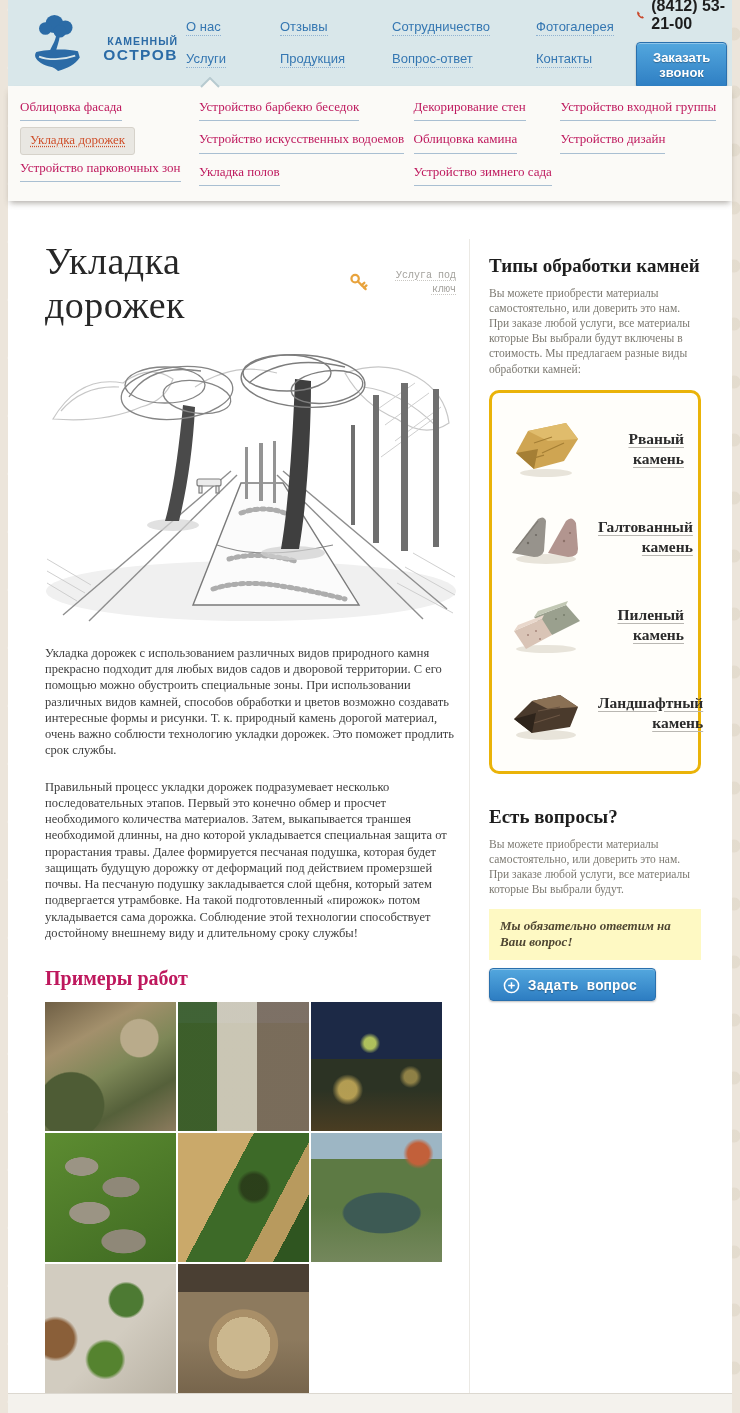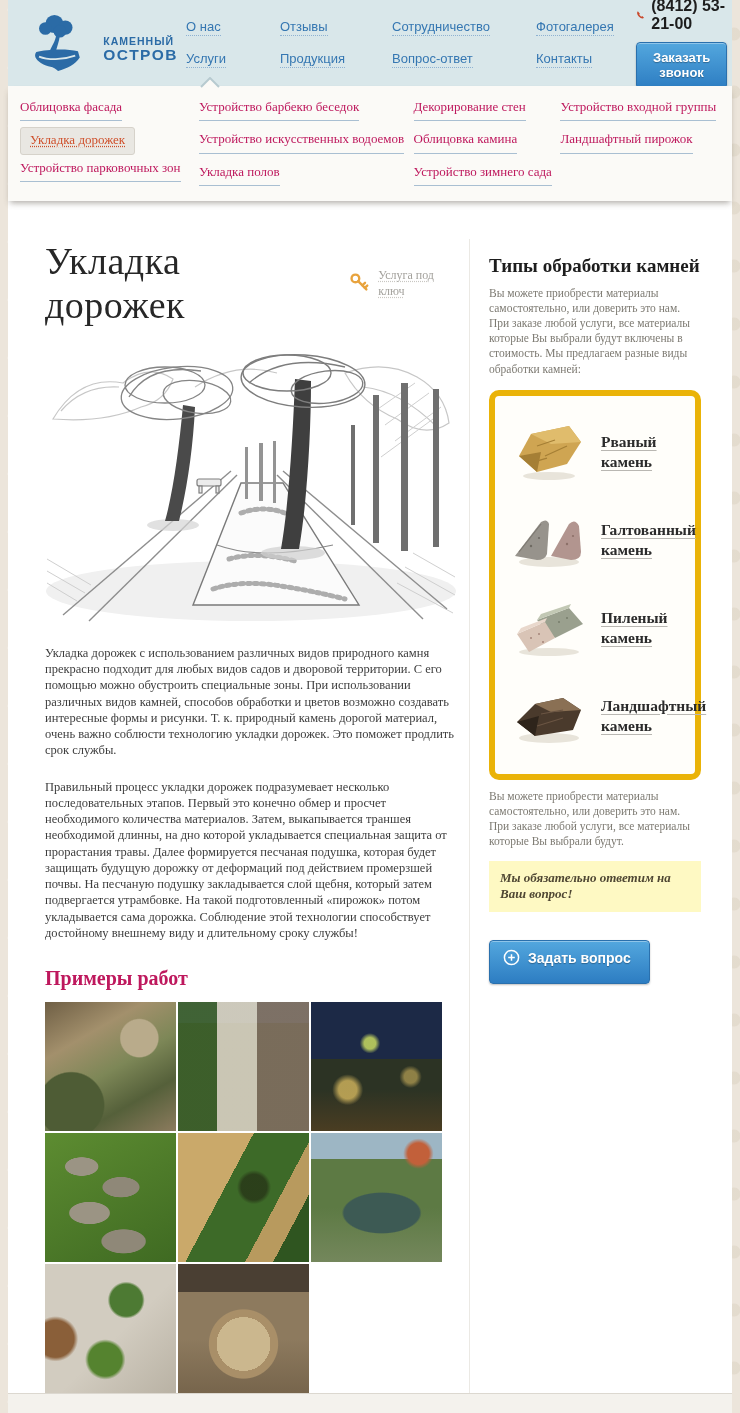--- a/index.html
+++ b/index.html
@@ -6,21 +6,21 @@
   html,body { width:740px; }
   body {
     font-family:"Liberation Serif", serif;
     background-color:#ece5db;
     background-image:
       radial-gradient(circle at 10px 10px, rgba(255,255,255,.35) 2px, transparent 3px),
       radial-gradient(circle at 30px 34px, rgba(190,175,150,.18) 6px, transparent 7px),
       radial-gradient(circle at 52px 14px, rgba(190,175,150,.14) 4px, transparent 5px);
     background-size:64px 58px;
   }
-  a { text-decoration:none; cursor:pointer; }
+  a { text-decoration:none; cursor:pointer;text-align:right; }
   .page { width:724px; margin:0 8px; background:#fff; min-height:1413px; display:flex; flex-direction:column; }
 
   
   header { position:relative; height:86px; background:#d9e7ea; display:flex; align-items:center; padding:0 20px 0 22px; }
   .logo { display:flex; align-items:center; gap:19px; width:148px; flex:none; }
   .logo-text { color:#2b6ba6; font-family:"Liberation Sans",sans-serif; font-weight:bold; line-height:1.05; margin-top:14px; }
   .logo-line1 { display:block; font-size:10.5px; letter-spacing:1px; text-transform:uppercase; }
   .logo-line2 { display:block; font-size:15.5px; letter-spacing:1.5px; text-transform:uppercase; }
   .top-nav { display:grid; grid-template-columns:78px 96px 128px 100px; column-gap:16px; row-gap:15px; font-family:"Liberation Sans",sans-serif; font-size:13px; margin-left:8px; }
   .top-nav a { color:#3577b2; border-bottom:1px dotted #8fb2d2; padding-bottom:1px; justify-self:start; }
@@ -47,49 +47,49 @@
     padding:4px 9px 5px; border-bottom:1px solid #d6d2ca; margin:-4px 0 -5px;
     text-decoration:underline dotted; text-underline-offset:2px;
   }
 
   
   .main { display:flex; padding:38px 0 0 37px; flex:1 0 auto; }
   .col-main { width:425px; padding-right:13px; border-right:1px solid #ebe9e4; }
   .title-row { display:flex; align-items:center; }
   h1 { font-size:38px; font-weight:normal; color:#272727; letter-spacing:.5px; }
   .turnkey { margin-left:22px; display:flex; align-items:center; gap:7px; width:108px; }
-  .turnkey span { font-family:Liberation Serif, serif; font-size:12px; line-height:1.35; color:#a3a19c; border-bottom:0; }
+  .turnkey span { font-family:Liberation Mono, monospace; font-size:10px; line-height:1.35; color:#a3a19c; border-bottom:0; }
   .turnkey span { text-decoration:underline dotted #c9c7c2; text-underline-offset:2px; }
   .sketch { margin-top:26px; width:412px; height:272px; }
   .col-main p { margin-top:20px; width:412px; font-size:12.5px; line-height:1.3; color:#3e3e3e; }
   h2.examples { margin-top:26px; font-size:20px; color:#be185d; }
   .gallery { margin-top:12px; display:grid; grid-template-columns:repeat(3,131px); gap:2px; }
   .tile { width:131px; height:129px; display:block; }
   .g1{background:radial-gradient(circle at 72% 28%, #b9ab8b 0 14%, transparent 15%),radial-gradient(circle at 20% 80%, #4e5c35 0 22%, transparent 23%),linear-gradient(150deg,#6f5f45 0%,#a3906c 28%,#7d8757 52%,#55603a 74%,#8c7b5e 100%);}
   .g2{background:linear-gradient(90deg, rgba(58,92,40,.92) 0 30%, rgba(208,202,186,.95) 30% 60%, rgba(124,107,92,.92) 60% 100%),linear-gradient(#87b2d6 0 16%, #5a7a46 16% 100%);}
   .g3{background:radial-gradient(circle at 45% 32%, rgba(200,218,96,.85) 0 5%, transparent 9%),radial-gradient(circle at 28% 68%, rgba(224,192,98,.75) 0 7%, transparent 12%),radial-gradient(circle at 76% 58%, rgba(224,192,98,.55) 0 5%, transparent 9%),linear-gradient(180deg,#1c2946 0 44%,#2c3324 44% 68%,#4a3d22 100%);}
   .g4{background:radial-gradient(ellipse 18px 10px at 28% 26%, #9b9484 0 90%, transparent 95%),radial-gradient(ellipse 20px 11px at 58% 42%, #8f8878 0 90%, transparent 95%),radial-gradient(ellipse 22px 12px at 34% 62%, #9b9484 0 90%, transparent 95%),radial-gradient(ellipse 24px 13px at 60% 84%, #8f8878 0 90%, transparent 95%),linear-gradient(150deg,#5d8c31,#3f6a22);}
   .g5{background:radial-gradient(circle at 58% 42%, rgba(40,56,24,.85) 0 12%, transparent 16%),linear-gradient(118deg,#caa96a 0 38%,#3d6a28 38% 68%,#b89a5e 68% 82%,#2f5520 82%);}
   .g6{background:radial-gradient(ellipse 42px 22px at 54% 62%, #3d5a54 0 90%, transparent 95%),radial-gradient(circle at 82% 16%, #c2603a 0 7%, transparent 10%),linear-gradient(180deg,#9db6c4 0 20%,#5d7a44 20% 58%,#74875c 100%);}
   .g7{background:radial-gradient(circle at 62% 28%, #4d7a33 0 13%, transparent 15%),radial-gradient(circle at 46% 74%, #55832f 0 14%, transparent 17%),radial-gradient(circle at 8% 58%, #8a5f39 0 13%, transparent 16%),linear-gradient(135deg,#d2ccc0 0 55%,#b9b2a4 100%);}
   .g8{background:radial-gradient(circle at 50% 62%, #cbb78e 0 26%, #a98f68 26% 33%, transparent 34%),linear-gradient(180deg,#4a3f33 0 22%,#8d7a5e 22% 58%,#77654c 100%);}
 
   
   .col-side { width:248px; padding-left:19px; }
   .col-side h2 { font-size:19px; color:#1d1d1d; }
   .col-side h2.types { margin-top:16px; }
   .side-intro { margin-top:9px; font-size:11.5px; line-height:1.32; color:#7d7a72; width:212px; }
-  .stone-box { margin-top:13px; width:212px; border:6px solid #eab308; border-radius:10px; background:#fffefa; padding:24px 14px 2px 14px; }
+  .stone-box { margin-top:13px; width:212px; border:3px solid #eab308; border-radius:10px; background:#fffefa; padding:24px 14px 2px 14px; }
   .stone-item { display:flex; align-items:center; gap:12px; margin-bottom:24px; }
   .stone-img { flex:none; width:80px; height:64px; display:flex; align-items:center; justify-content:center; }
   .stone-link { font-size:15.5px; font-weight:bold; color:#2b2b2b; line-height:1.3; }
   .stone-link { text-decoration:underline; text-decoration-color:#b9b7b2; text-underline-offset:3px; }
   .col-side h2.quest { margin-top:32px; }
   .note { margin-top:12px; width:212px; background:#fef9c3; padding:9px 11px 10px; font-size:13px; font-style:italic; font-weight:bold; color:#4f4733; }
-  .ask { margin-top:28px; padding:8px 18px 17px 13px; font-size:14px; }
+  .ask { margin-top:8px; padding:8px 18px 6px 13px; font-size:14px;font-family:Liberation Mono, monospace; }
 
   
   footer { margin-top:auto; background:#f4f2ed; border-top:1px solid #dcd8d0; padding:20px 22px 12px; }
   .foot-row1 { display:flex; align-items:center; justify-content:space-between; }
   .copyright { font-size:13px; color:#3c3c3c; }
   .foot-phone { display:flex; align-items:center; gap:5px; font-family:"Liberation Sans",sans-serif; font-weight:bold; font-size:15px; color:#1d1d1d; }
 </style>
 </head>
 <body>
 
@@ -152,21 +152,21 @@
       <a>Устройство искусственных водоемов</a>
       <a>Укладка полов</a>
     </div>
     <div class="subnav-col">
       <a>Декорирование стен</a>
       <a>Облицовка камина</a>
       <a>Устройство зимнего сада</a>
     </div>
     <div class="subnav-col">
       <a>Устройство входной группы</a>
-      <a>Ландшафтный пирожок</a>
+      <a>Устройство дизайн</a>
     </div>
   </nav>
 
   <div class="main">
 
     <div class="col-main">
       <div class="title-row">
         <h1>Укладка дорожек</h1>
         <a class="turnkey">
           <svg width="24" height="24" viewBox="0 0 24 24">
@@ -328,20 +328,21 @@
               <polygon points="6,36 24,18 52,12 70,24 62,44 24,50" fill="#4a3a2c"></polygon>
               <polygon points="24,18 52,12 70,24 40,26" fill="#8a7054"></polygon>
               <polygon points="6,36 24,50 28,30" fill="#2e241b"></polygon>
               <path d="M30 28 l22 -4 M26 40 l26 -8" stroke="#6b5543" stroke-width="1.2" fill="none"></path>
             </svg>
           </a>
           <a class="stone-link">Ландшафтный камень</a>
         </div>
       </div>
 
+      <h2 class="quest">Есть вопросы?</h2>
       <p class="side-intro">Вы можете приобрести материалы самостоятельно, или доверить это нам. При заказе любой услуги, все материалы которые Вы выбрали будут.</p>
       <div class="note">Мы обязательно ответим на Ваш вопрос!</div>
 
       <button class="btn-blue ask">
         <svg width="17" height="17" viewBox="0 0 18 18">
           <circle cx="9" cy="9" r="7.5" fill="none" stroke="#fff" stroke-width="1.6"></circle>
           <path d="M9 5.5 V12.5 M5.5 9 H12.5" stroke="#fff" stroke-width="1.6"></path>
         </svg>
         <span>Задать вопрос</span>
       </button>

